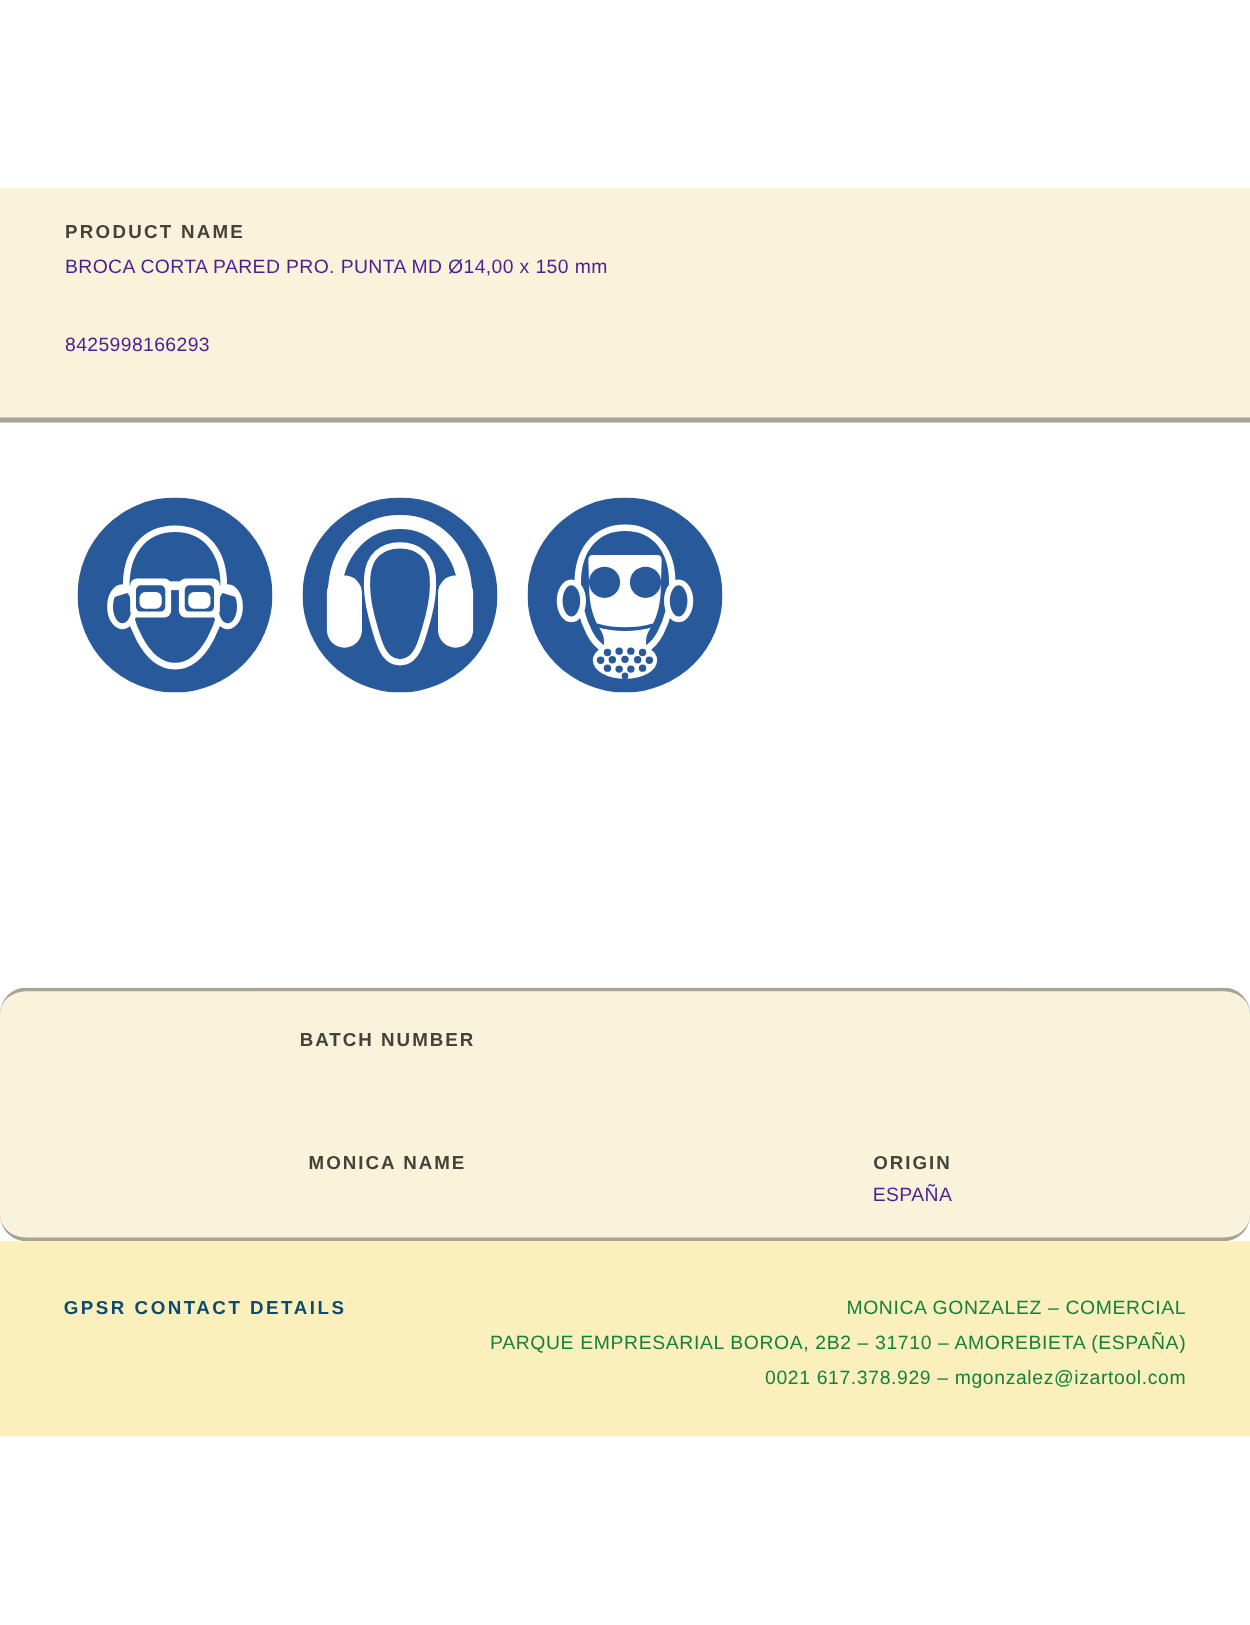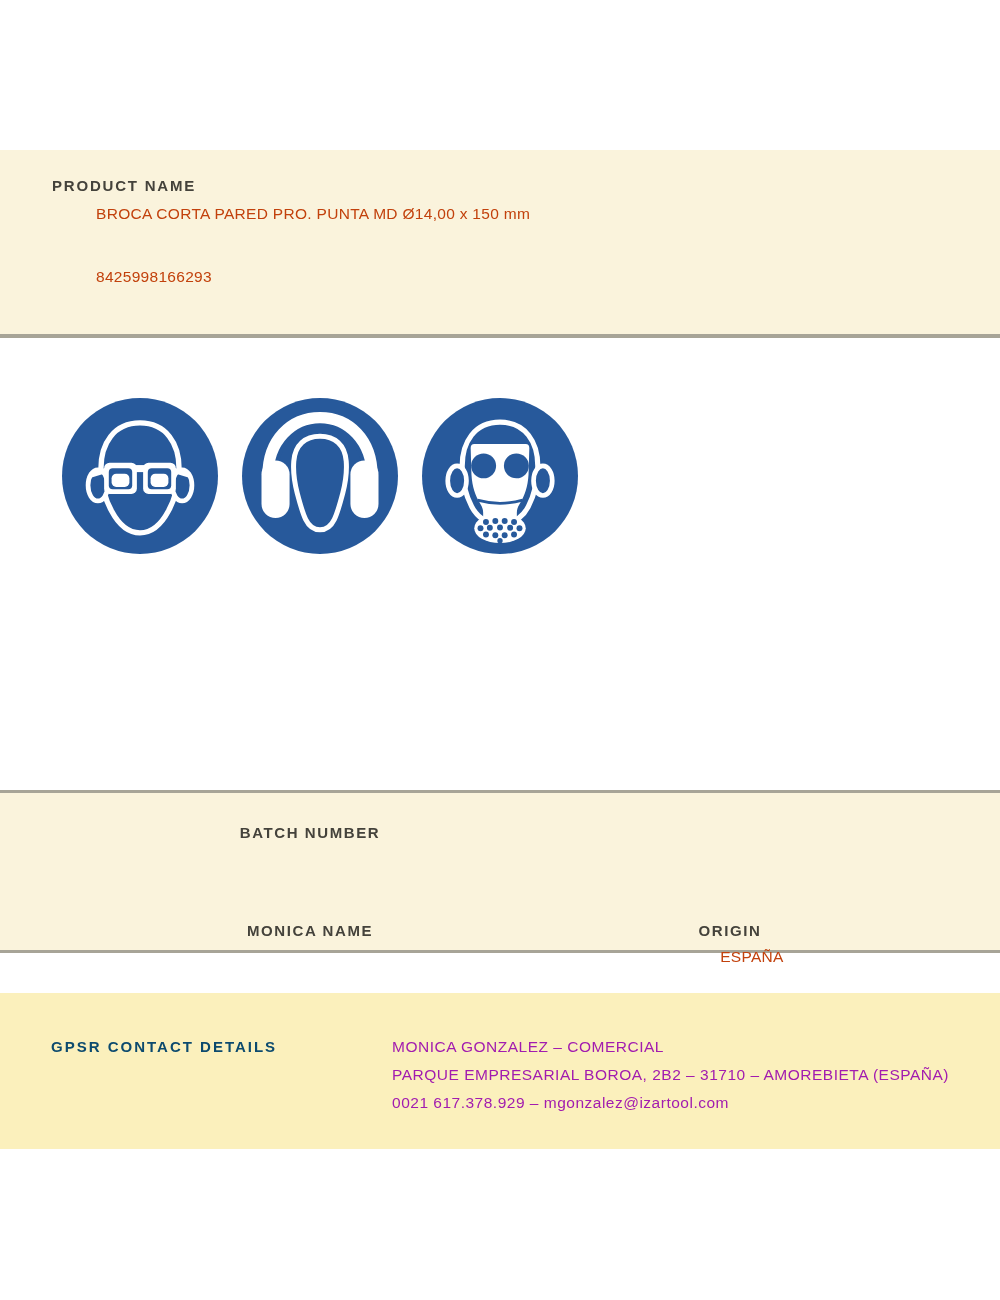--- a/index.html
+++ b/index.html
@@ -25,45 +25,45 @@
   .field-label {
     font-size: 15px;
     font-weight: bold;
     letter-spacing: 1.8px;
     color: #44423b;
     line-height: 19px;
   }
   .field-value {
     font-size: 15.5px;
     letter-spacing: 0.3px;
-    color: #c2410c;
+    color: #4c1d95;
     line-height: 19px;
     margin-top: 9px;
-    margin-left: 44px;
   }
   .ean-group { margin-top: 44px; }
 
   
   .icons-row {
     position: absolute;
     top: 398px;
     left: 62px;
     display: flex;
     gap: 24px;
   }
   .safety-icon { width: 156px; height: 156px; display: block; }
 
   
   .details-band {
     top: 790px;
-    height: 163px;
+    height: 203px;
     background: #faf3dc;
     border-top: 3px solid #a7a497;
     border-bottom: 3px solid #a7a497;
     padding: 30px 60px 0 100px;
+    border-radius: 21px;
   }
   .details-grid {
     display: grid;
     grid-template-columns: 1fr 1fr;
     text-align: center;
   }
   .details-grid.row-1 { margin-bottom: 52px; }
   .details-grid .field-value { margin-top: 7px; min-height: 20px; }
   .details-grid .field-label { letter-spacing: 1.6px; }
 
@@ -80,23 +80,24 @@
   .gpsr-label {
     font-size: 15px;
     font-weight: bold;
     letter-spacing: 2px;
     color: #0c4a6e;
     line-height: 28px;
     white-space: nowrap;
     text-align: center;
   }
   .gpsr-contact {
+    text-align: right;
     font-size: 15.5px;
     letter-spacing: 0.5px;
-    color: #a21caf;
+    color: #15803d;
     line-height: 28px;
   }
 </style>
 </head>
 <body>
 
 <div class="page">
 
   <section class="band product-band">
     <div>

